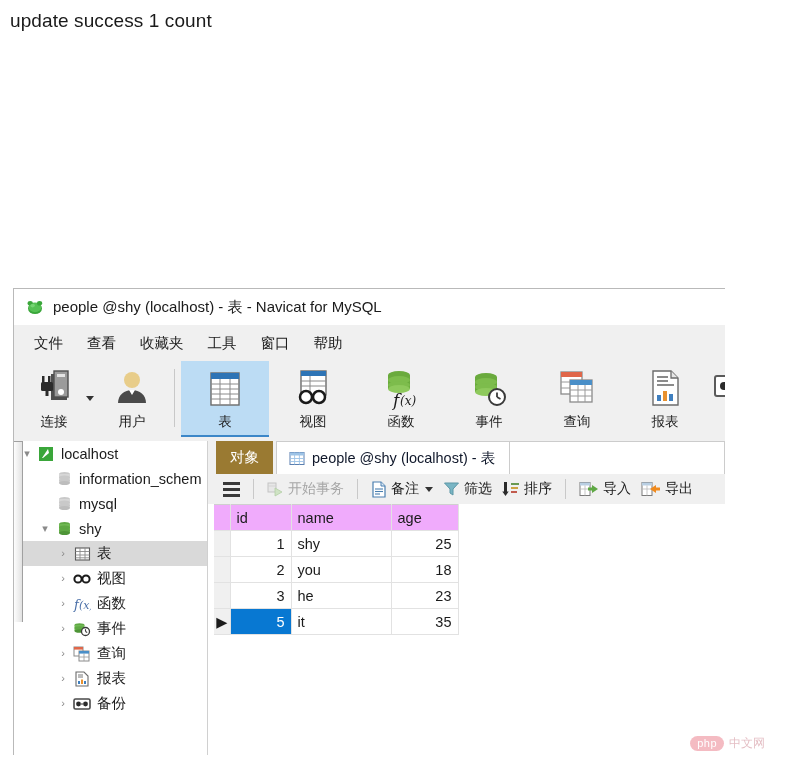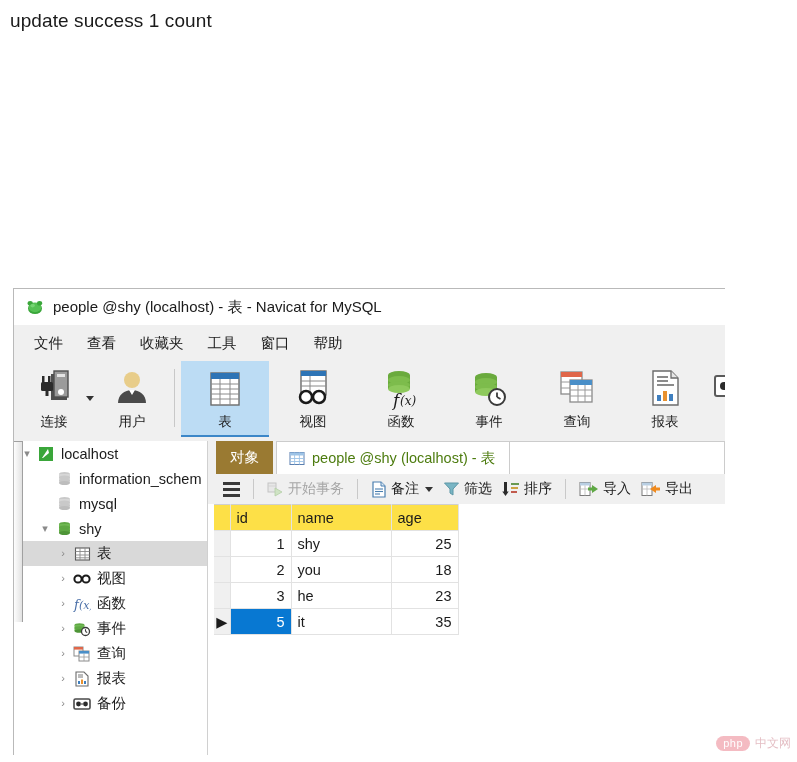--- a/index.html
+++ b/index.html
@@ -212,21 +212,21 @@
     font-size: 14.5px;
     white-space: nowrap;
     box-sizing: border-box;
   }
   .tab.object-tab {
     background: #9a7a32;
     color: #ffffff;
   }
   .tab.doc-tab {
     background: #ffffff;
-    color: #4d7c0f;
+    color: #0f172a;
     border: 1px solid #cccccc;
     border-bottom: none;
     margin-left: 3px;
     padding-left: 12px;
   }
   .tab-ico { margin-right: 7px; display:flex; align-items:center; }
   .tab-filler {
     flex: 1;
     background: #ffffff;
     border: 1px solid #cccccc;
@@ -284,21 +284,21 @@
     height: 26px;
     font-size: 14.5px;
     color: #1b1b1b;
     padding: 0 6px;
     box-sizing: border-box;
     font-weight: normal;
     overflow: hidden;
     white-space: nowrap;
   }
   table.data-grid th {
-    background: #fde047;
+    background: #f0abfc;
     text-align: left;
     border-top: 1px solid #cfcfcf;
   }
   .col-marker { width: 16px; padding: 0 !important; border-left: none !important; }
   .col-id   { width: 61px; }
   .col-name { width: 100px; }
   .col-age  { width: 67px; }
   td.num { text-align: right; }
   tr.row-selected td.cell-id {
     background: #0878d2;
@@ -311,21 +311,21 @@
     text-align: center;
     color: #1b1b1b;
     font-size: 11px;
     line-height: 24px;
   }
   .row-marker.blank { color: transparent; }
 
   
   .watermark {
     position: absolute;
-    right: 6px; bottom: 10px;
+    right: 32px; bottom: 10px;
     display: flex;
     align-items: center;
     opacity: 0.45;
   }
   .wm-php {
     background: #e8697a;
     color: #ffffff;
     font-size: 11px;
     border-radius: 8px;
     padding: 1px 7px 2px 7px;

